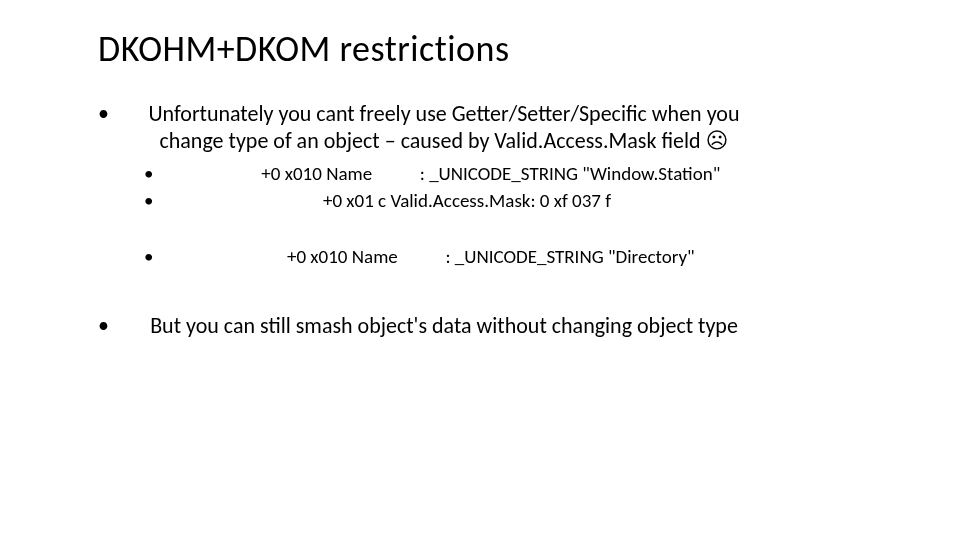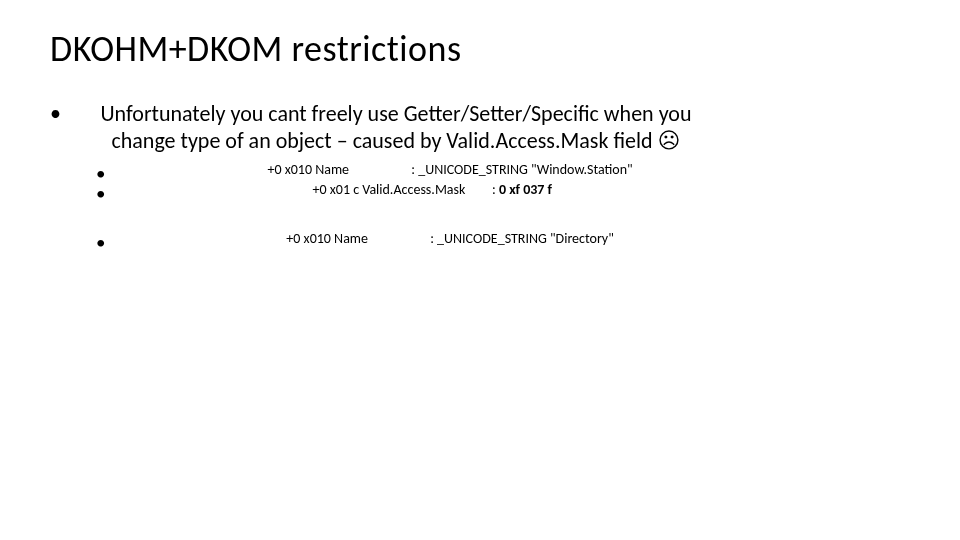--- a/index.html
+++ b/index.html
@@ -10,20 +10,21 @@
     background: #ffffff;
     font-family: Calibri, "Segoe UI", Arial, sans-serif;
     color: #000000;
   }
   .slide {
     position: relative;
     width: 774px;
     height: 540px;
     box-sizing: border-box;
     padding: 30px 50px 30px 50px;
+    margin-left: 48px;
   }
   .title {
     font-size: 36px;
     font-weight: 400;
     letter-spacing: 0.5px;
     margin: 0 0 30px 0;
     line-height: 1.1;
   }
   ul.level1 {
     list-style: none;
@@ -46,21 +47,21 @@
     font-size: 22px;
   }
   ul.level2 {
     list-style: none;
     margin: 6px 0 0 0;
     padding: 0 0 0 28px;
   }
   ul.level2 > li {
     position: relative;
     padding-left: 18px;
-    font-size: 14px;
+    font-size: 19px;
     line-height: 1.35;
     margin-bottom: 2px;
   }
   ul.level2 > li::before {
     content: "•";
     position: absolute;
     left: 0;
     top: 0;
     font-size: 19px;
   }
@@ -68,21 +69,21 @@
     height: 22px;
   }
   .gap-big {
     height: 34px;
   }
   .field-label {
     display: inline-block;
     min-width: 206px;
   }
   .bold {
-    font-weight: 700;
+    font-weight: 400;
   }
   .sad {
     font-family: Wingdings, "Segoe UI Symbol", sans-serif;
   }
 </style>
 </head>
 <body>
 
 <div class="slide">
 
@@ -107,16 +108,19 @@
       <ul class="level2">
         <li>
           <span class="field-label">+0 x010 Name</span><span>: </span><span>_UNICODE_STRING "Directory"</span>
         </li>
       </ul>
 
     </li>
 
     <div class="gap-big"></div>
 
+    <li>
+      <span>But you can still smash object's data without changing object type</span>
+    </li>
 
   </ul>
 
 </div>
 
 </body></html>

